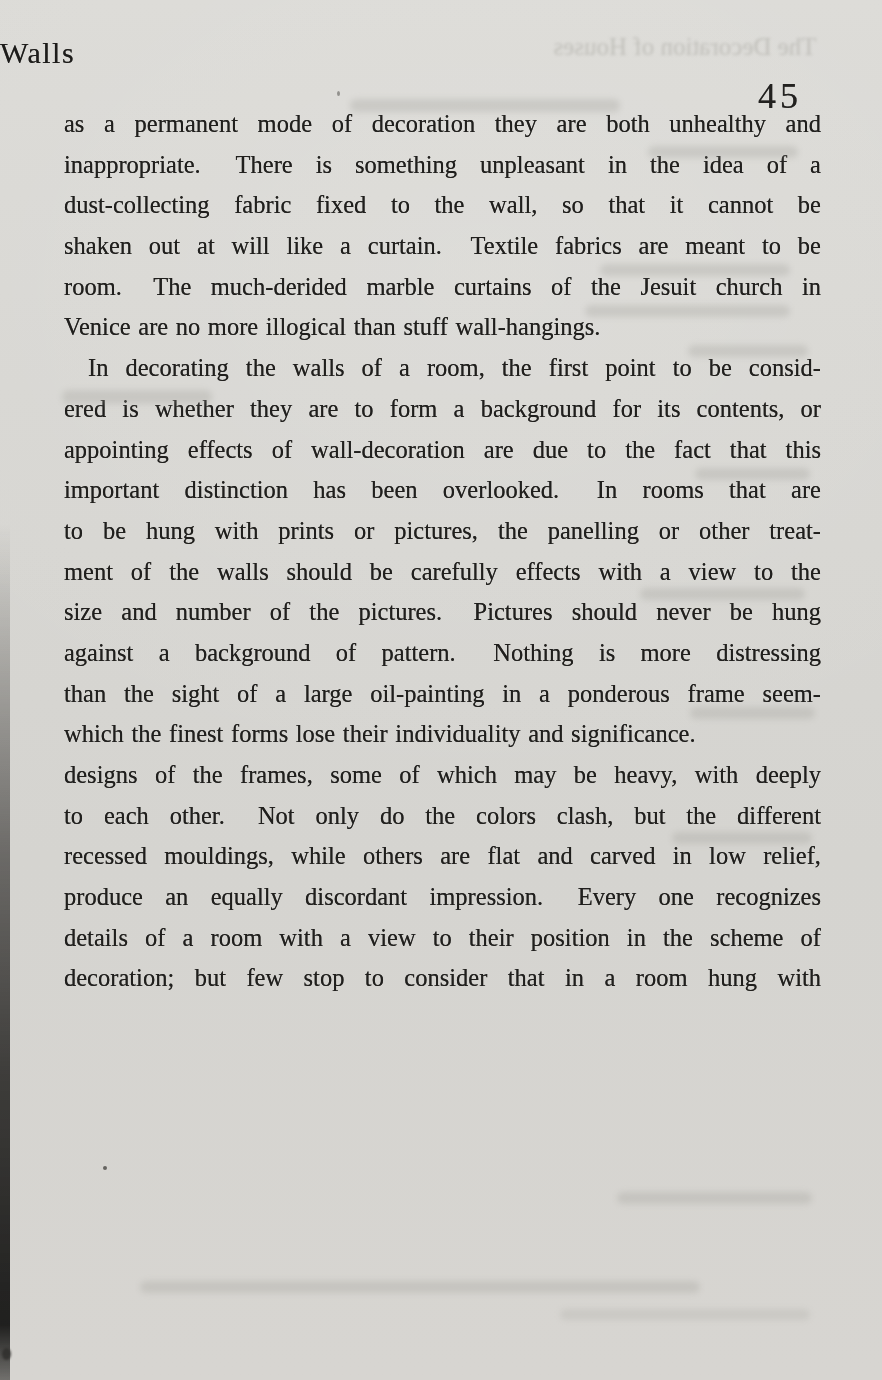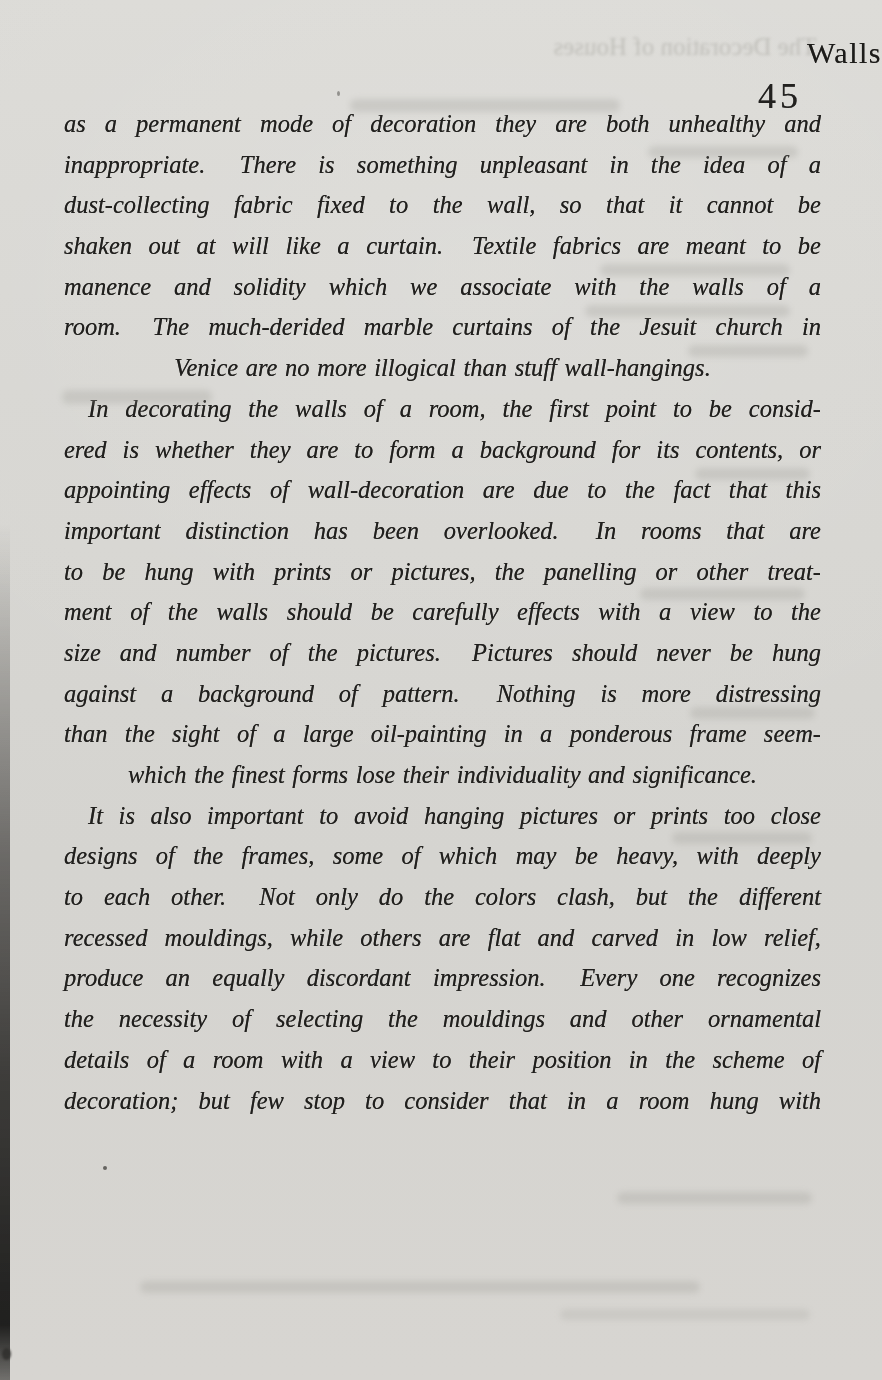--- a/index.html
+++ b/index.html
@@ -11,52 +11,52 @@
   .page{
     position:relative;width:882px;height:1380px;overflow:hidden;
     background:
       radial-gradient(ellipse 1200px 900px at 55% 20%, rgba(255,255,255,0.10), rgba(255,255,255,0) 60%),
       linear-gradient(180deg,#dcdbd7 0%, #d8d7d3 28%, #d5d4d0 62%, #d7d5d1 100%);
     color:#201f1d;
   }
   
   .running-head{
     position:absolute;top:36px;left:0;width:882px;
-    text-align:right;font-size:30px;line-height:34px;
+    text-align:left;font-size:30px;line-height:34px;
     letter-spacing:1.5px;color:#1d1c1a;
     text-shadow:0 0 0.6px rgba(25,25,25,0.65);
   }
   .page-number{
     position:absolute;top:44px;left:758px;
     font-size:36px;line-height:32px;letter-spacing:4px;color:#22211f;
     text-shadow:0 0 0.6px rgba(25,25,25,0.6);
     margin-top:36px;
   }
   
   .ghost-head{
     position:absolute;top:33px;left:520px;width:330px;
     font-size:25px;color:#a9a8a2;opacity:0.55;
     transform:scaleX(-1);
     filter:blur(1.6px);
     text-align:center;white-space:nowrap;
   }
   
   .body-text{
-    position:absolute;top:104px;left:64px;width:757px;font-style:italic;
+    position:absolute;top:104px;left:64px;width:757px;
   }
   .line{
     font-size:24.5px;line-height:40.7px;height:40.7px;
     text-align:justify;text-align-last:justify;
     color:#201f1d;
     text-shadow:0 0 0.55px rgba(28,28,26,0.75);
     word-spacing:0.06em;
     overflow:visible;white-space:normal;
   }
   .line.indent{text-indent:24px;}
-  .line.last{text-align:center;text-align-last:auto;}
+  .line.last{text-align:left;text-align-last:auto;}
   
   .ghost-bar{
     position:absolute;background:#9f9e98;border-radius:6px;
     filter:blur(3px);opacity:0.30;pointer-events:none;
   }
   
   .left-edge{
     position:absolute;top:0;left:0;width:10px;height:1380px;
     background:linear-gradient(180deg,
       rgba(50,48,45,0) 0%,
@@ -82,39 +82,36 @@
 
   <div class="running-head">Walls</div>
 
   <div class="page-number">45</div>
 
   <div class="body-text">
       <div class="line">as a permanent mode of decoration they are both unhealthy and</div>
       <div class="line">inappropriate.  There is something unpleasant in the idea of a</div>
       <div class="line">dust-collecting fabric fixed to the wall, so that it cannot be</div>
       <div class="line">shaken out at will like a curtain.  Textile fabrics are meant to be</div>
-      <div class="line">manence and solidity which we associate with the walls of a</div>
       <div class="line">room.  The much-derided marble curtains of the Jesuit church in</div>
       <div class="line last">Venice are no more illogical than stuff wall-hangings.</div>
       <div class="line indent">In decorating the walls of a room, the first point to be consid-</div>
       <div class="line">ered is whether they are to form a background for its contents, or</div>
       <div class="line">appointing effects of wall-decoration are due to the fact that this</div>
       <div class="line">important distinction has been overlooked.  In rooms that are</div>
       <div class="line">to be hung with prints or pictures, the panelling or other treat-</div>
       <div class="line">ment of the walls should be carefully effects with a view to the</div>
       <div class="line">size and number of the pictures.  Pictures should never be hung</div>
       <div class="line">against a background of pattern.  Nothing is more distressing</div>
       <div class="line">than the sight of a large oil-painting in a ponderous frame seem-</div>
       <div class="line last">which the finest forms lose their individuality and significance.</div>
-      <div class="line indent">It is also important to avoid hanging pictures or prints too close</div>
       <div class="line">designs of the frames, some of which may be heavy, with deeply</div>
       <div class="line">to each other.  Not only do the colors clash, but the different</div>
       <div class="line">recessed mouldings, while others are flat and carved in low relief,</div>
       <div class="line">produce an equally discordant impression.  Every one recognizes</div>
-      <div class="line">the necessity of selecting the mouldings and other ornamental</div>
       <div class="line">details of a room with a view to their position in the scheme of</div>
       <div class="line">decoration; but few stop to consider that in a room hung with</div>
     </div>
 
   <div class="ghost-bar" style="left:350px;top:99px;width:270px;height:13px;"></div>
   <div class="ghost-bar" style="left:648px;top:146px;width:150px;height:12px;"></div>
   <div class="ghost-bar" style="left:600px;top:264px;width:190px;height:12px;"></div>
   <div class="ghost-bar" style="left:585px;top:305px;width:205px;height:12px;"></div>
   <div class="ghost-bar" style="left:688px;top:345px;width:120px;height:12px;"></div>
   <div class="ghost-bar" style="left:62px;top:390px;width:150px;height:14px;"></div>

